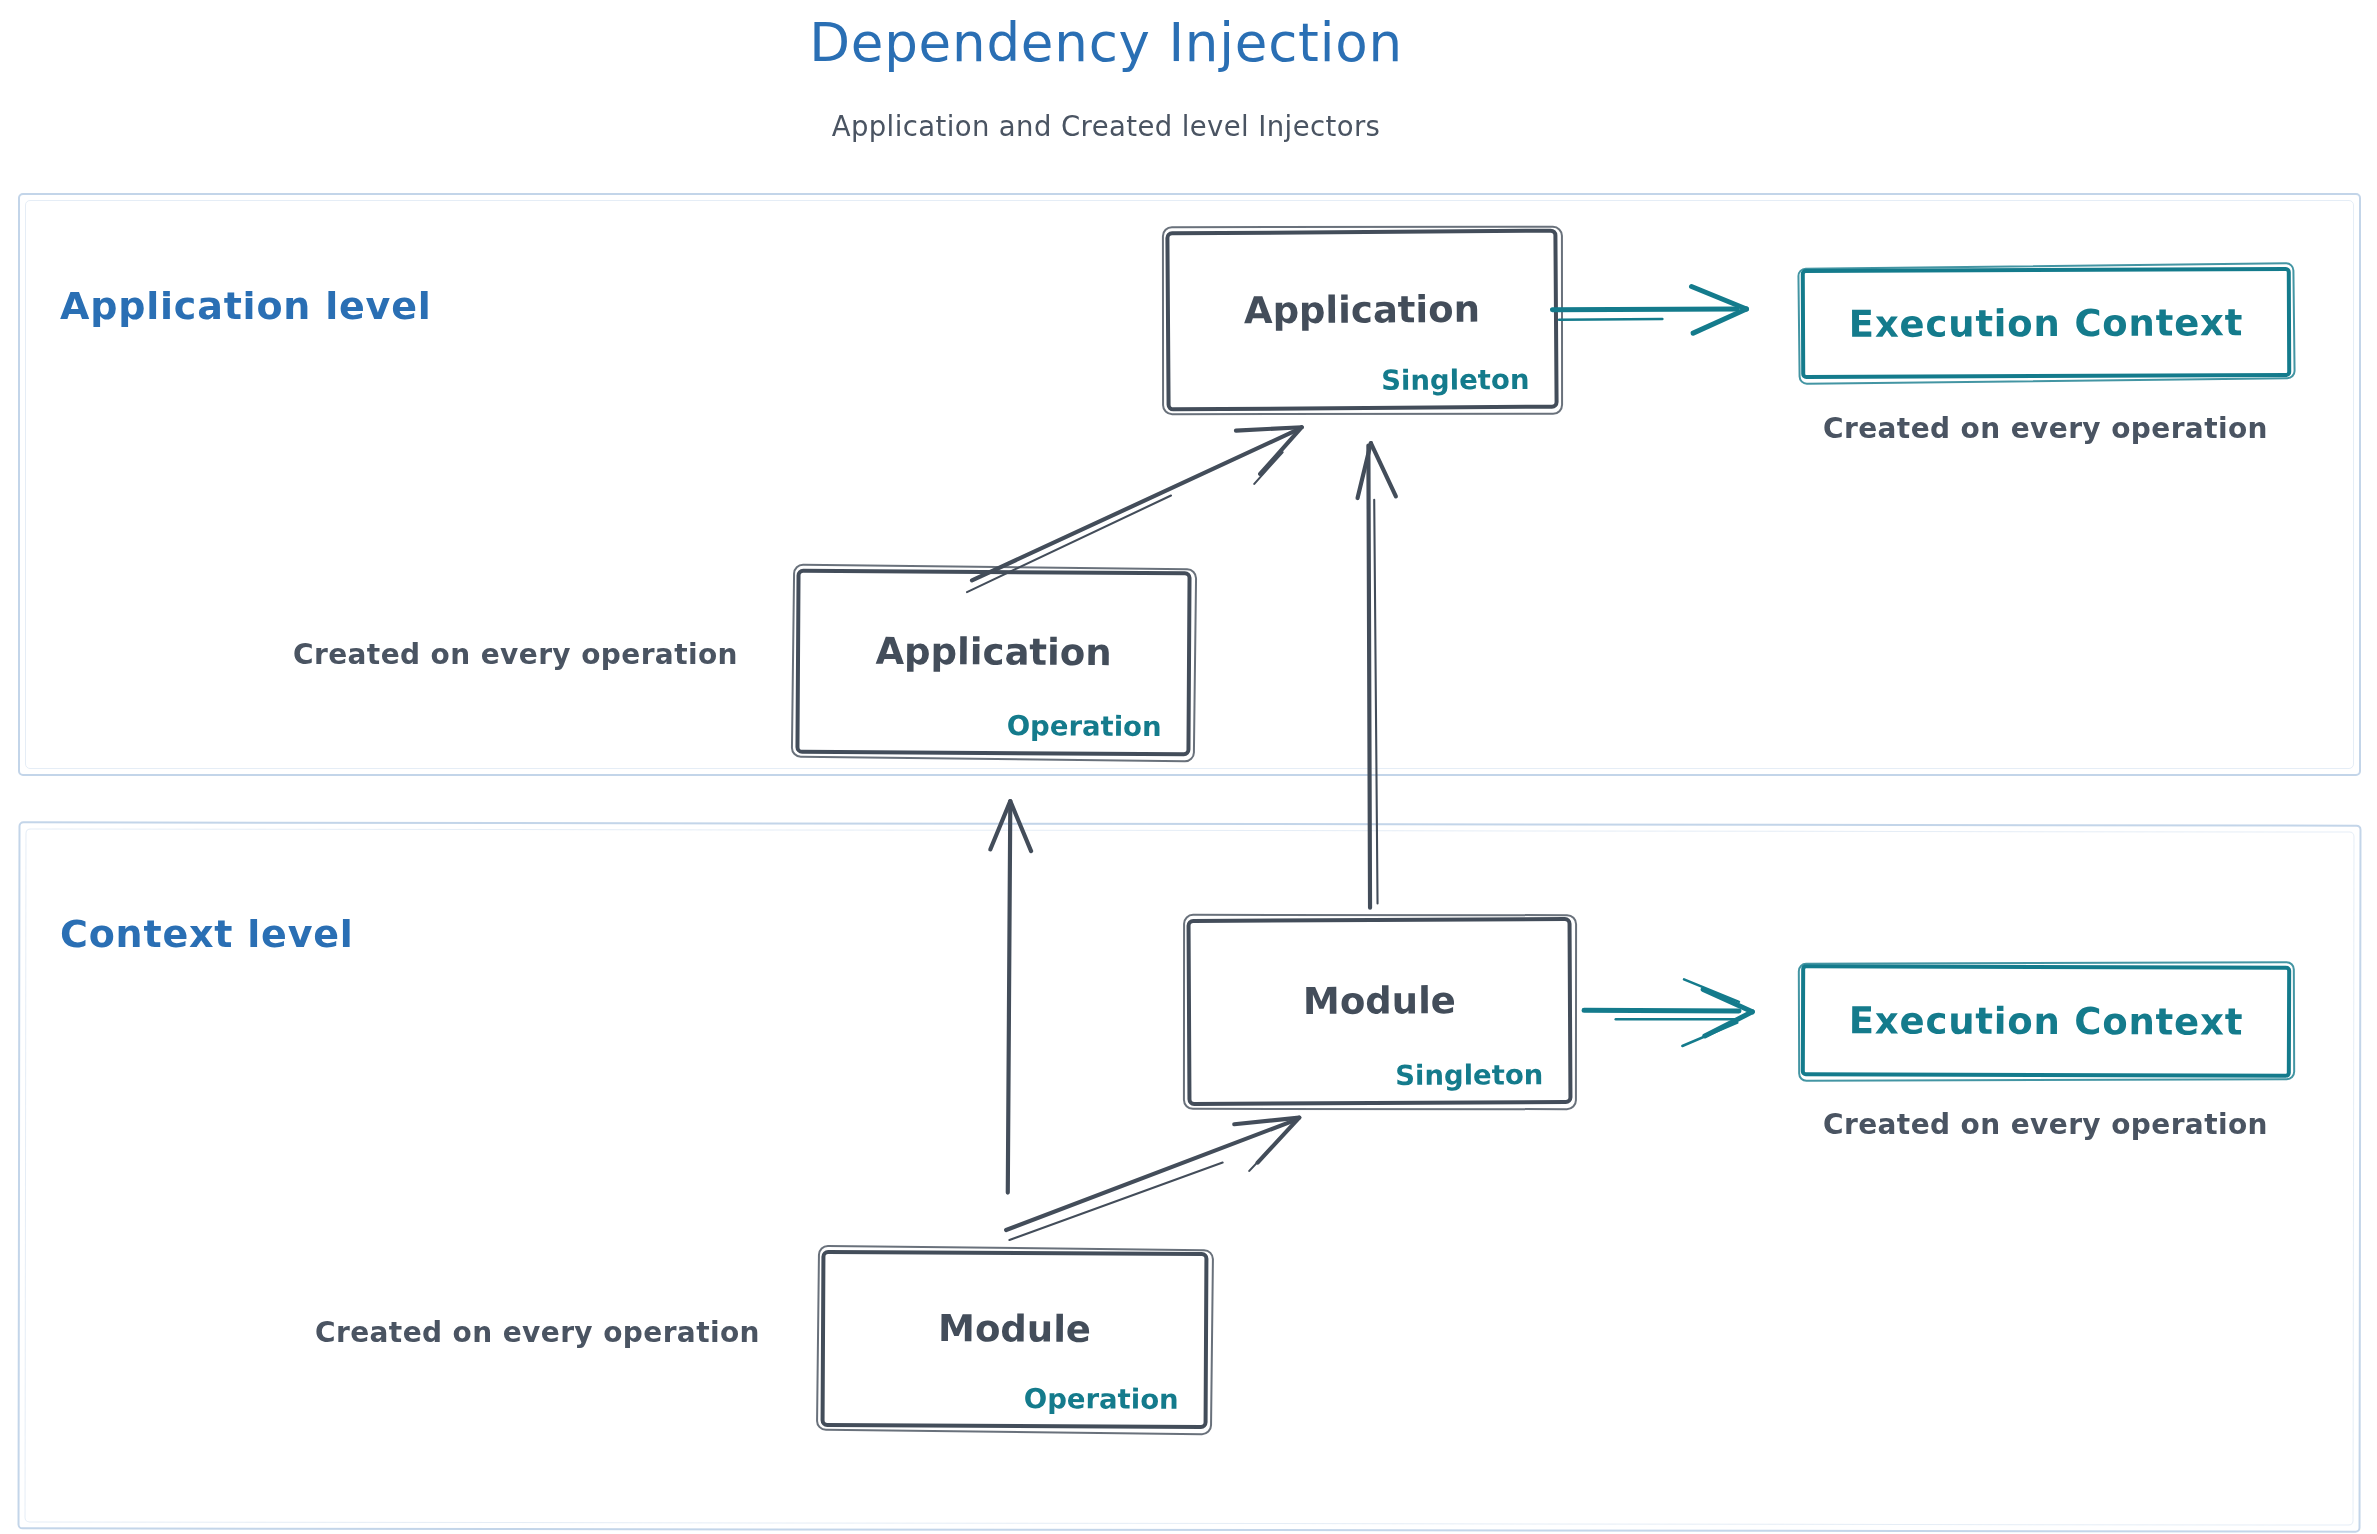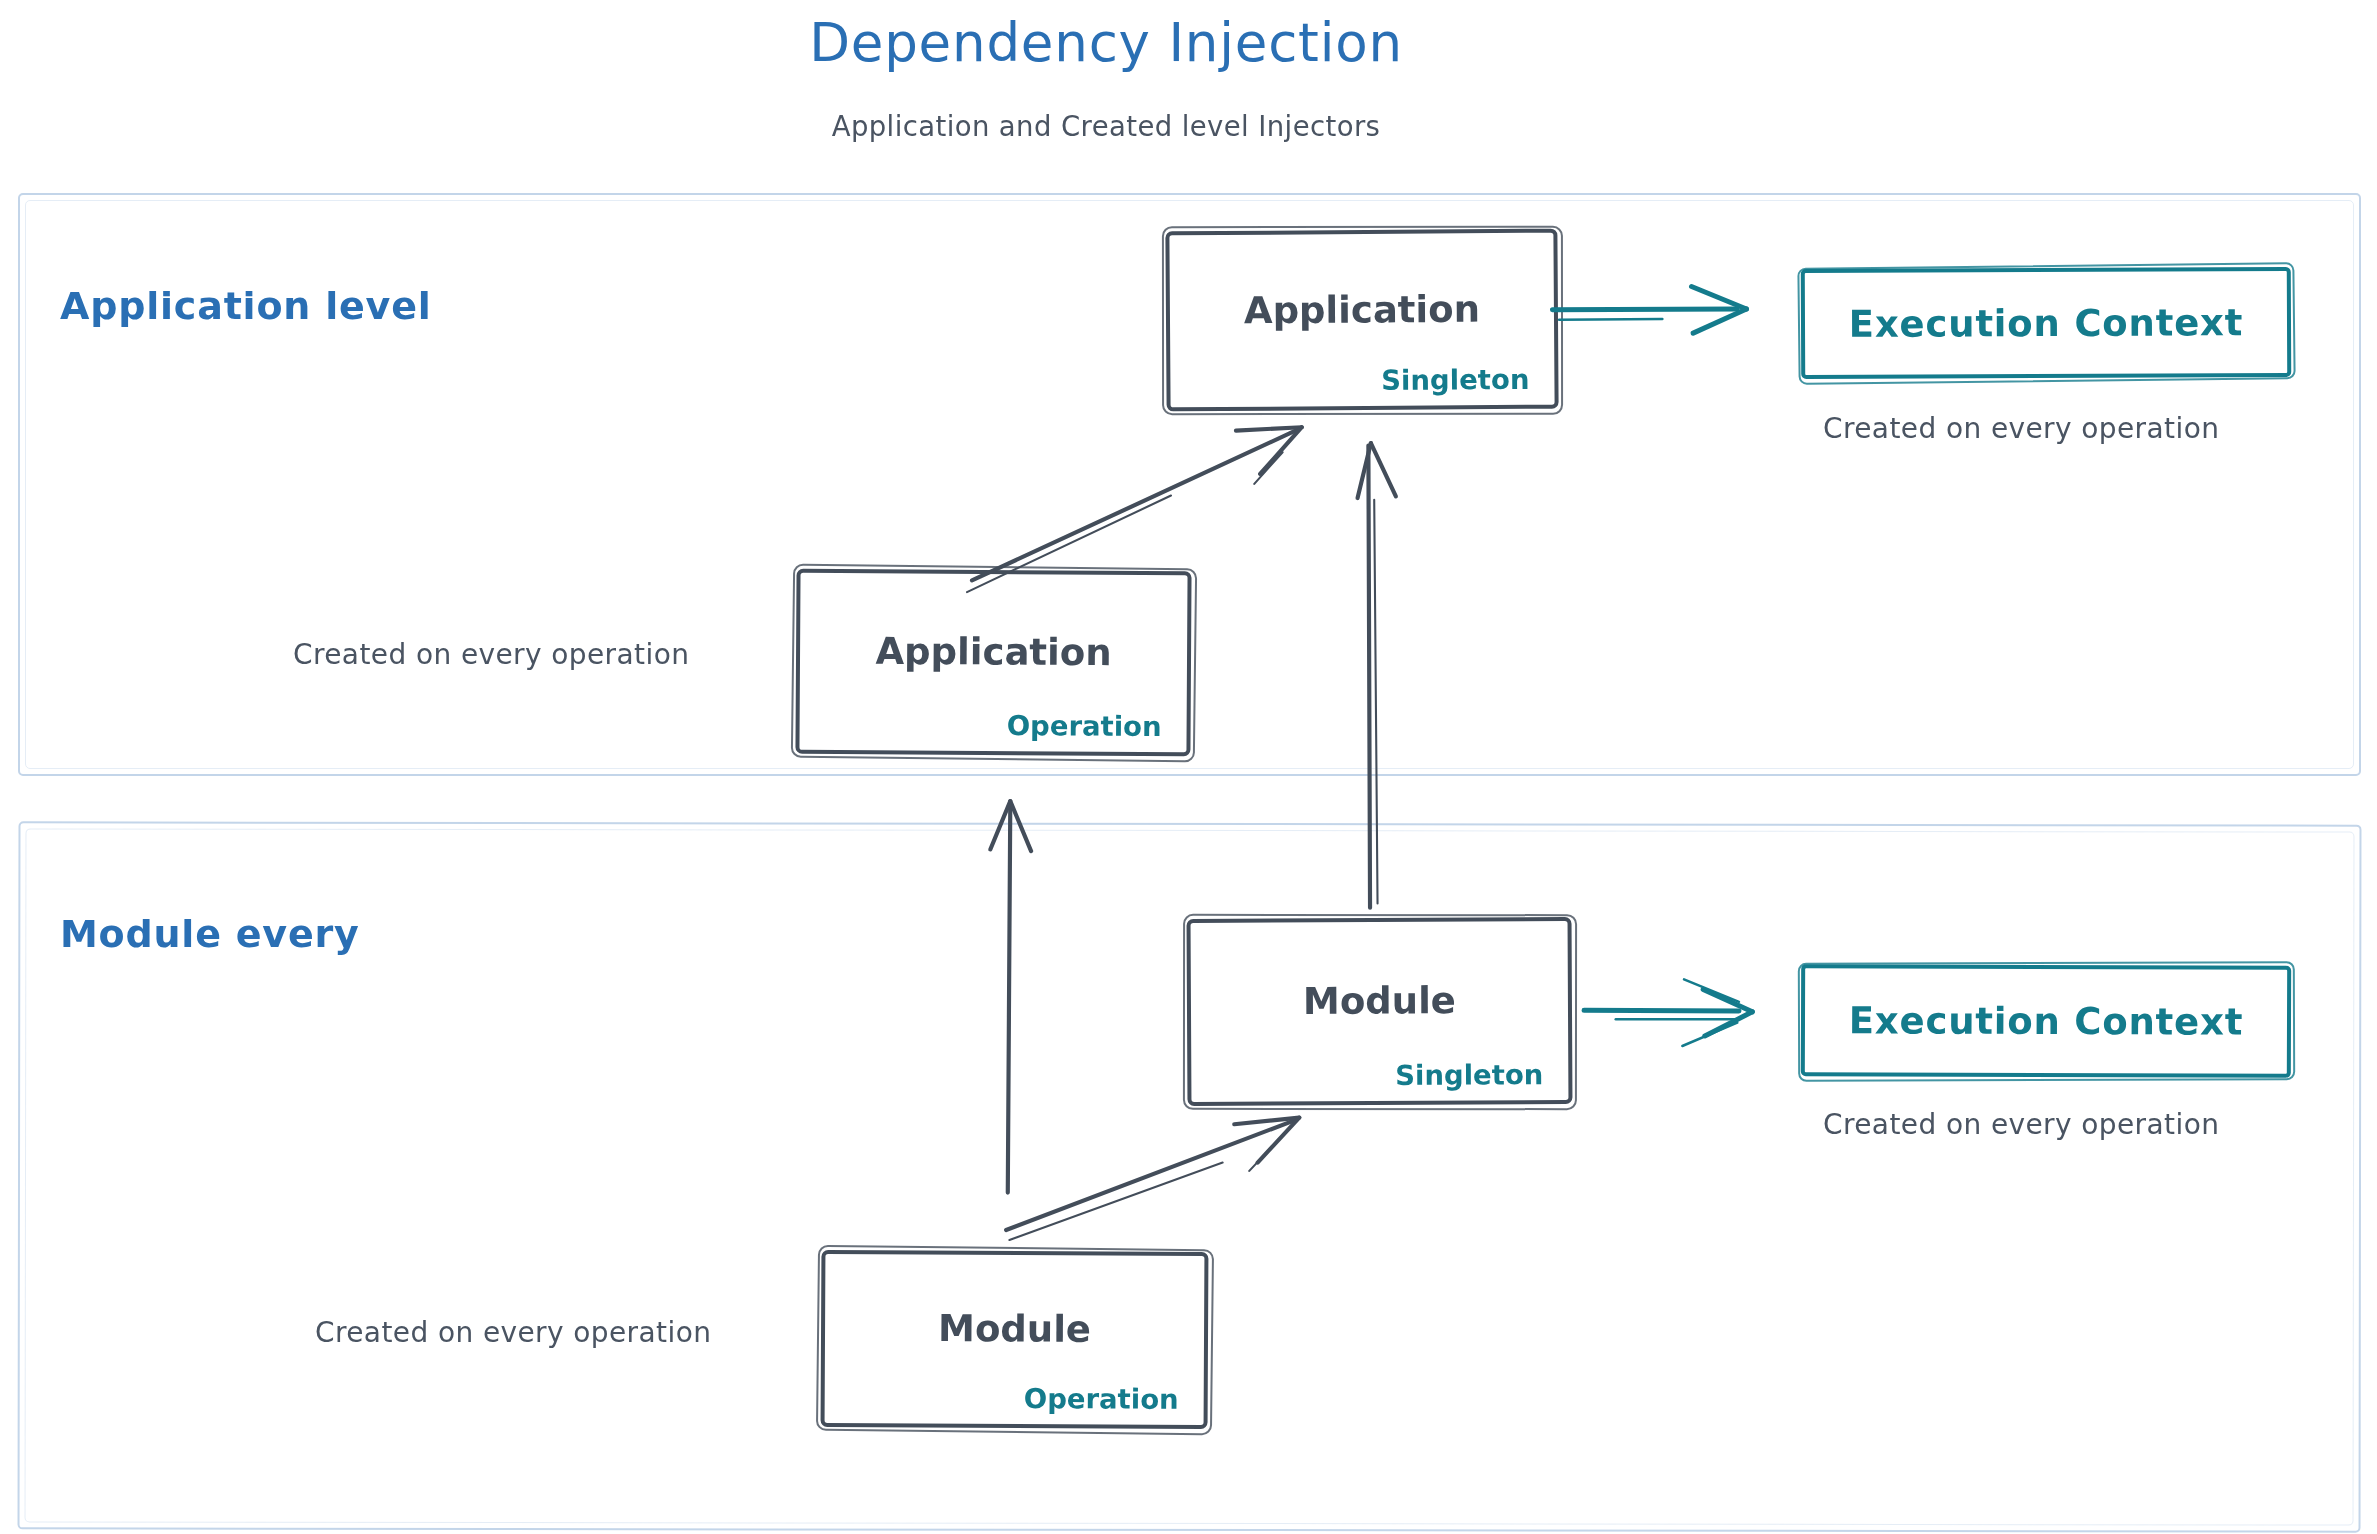--- a/index.html
+++ b/index.html
@@ -90,21 +90,21 @@
   }
   .exec-label{
     font-size:37px; font-weight:bold; color:var(--teal); letter-spacing:0.8px;
     white-space:nowrap;
   }
   .exec-top{ left:1801px; top:268px; width:490px; height:110px; transform:rotate(-.25deg); }
   .exec-bottom{ left:1801px; top:965px; width:490px; height:112px; transform:rotate(.2deg); }
 
   
   .caption{
-    font-size:28px; font-weight:normal; color:var(--caption);
+    font-size:28px; font-weight:bold; color:var(--caption);
     white-space:nowrap; letter-spacing:0.4px;
   }
   .cap-tr{ left:1823px; top:412px; }
   .cap-tl{ left:293px;  top:638px; }
   .cap-br{ left:1823px; top:1108px; }
   .cap-bl{ left:315px;  top:1316px; }
 
   
   svg.arrows{
     position:absolute; left:0; top:0;
@@ -116,21 +116,21 @@
 </head>
 <body>
 
 <div class="abs title">Dependency Injection</div>
 <div class="abs subtitle">Application and Created level Injectors</div>
 
 <div class="abs level-frame frame-app"></div>
 <div class="abs level-label label-app">Application level</div>
 
 <div class="abs level-frame frame-mod"></div>
-<div class="abs level-label label-mod">Module every</div>
+<div class="abs level-label label-mod">Context level</div>
 
 <div class="abs sketch-box box-app-singleton">
   <div class="box-title">Application</div>
   <div class="box-badge">Singleton</div>
 </div>
 
 <div class="abs exec-box exec-top">
   <div class="exec-label">Execution Context</div>
 </div>
 <div class="abs caption cap-tr">Created on every operation</div>

